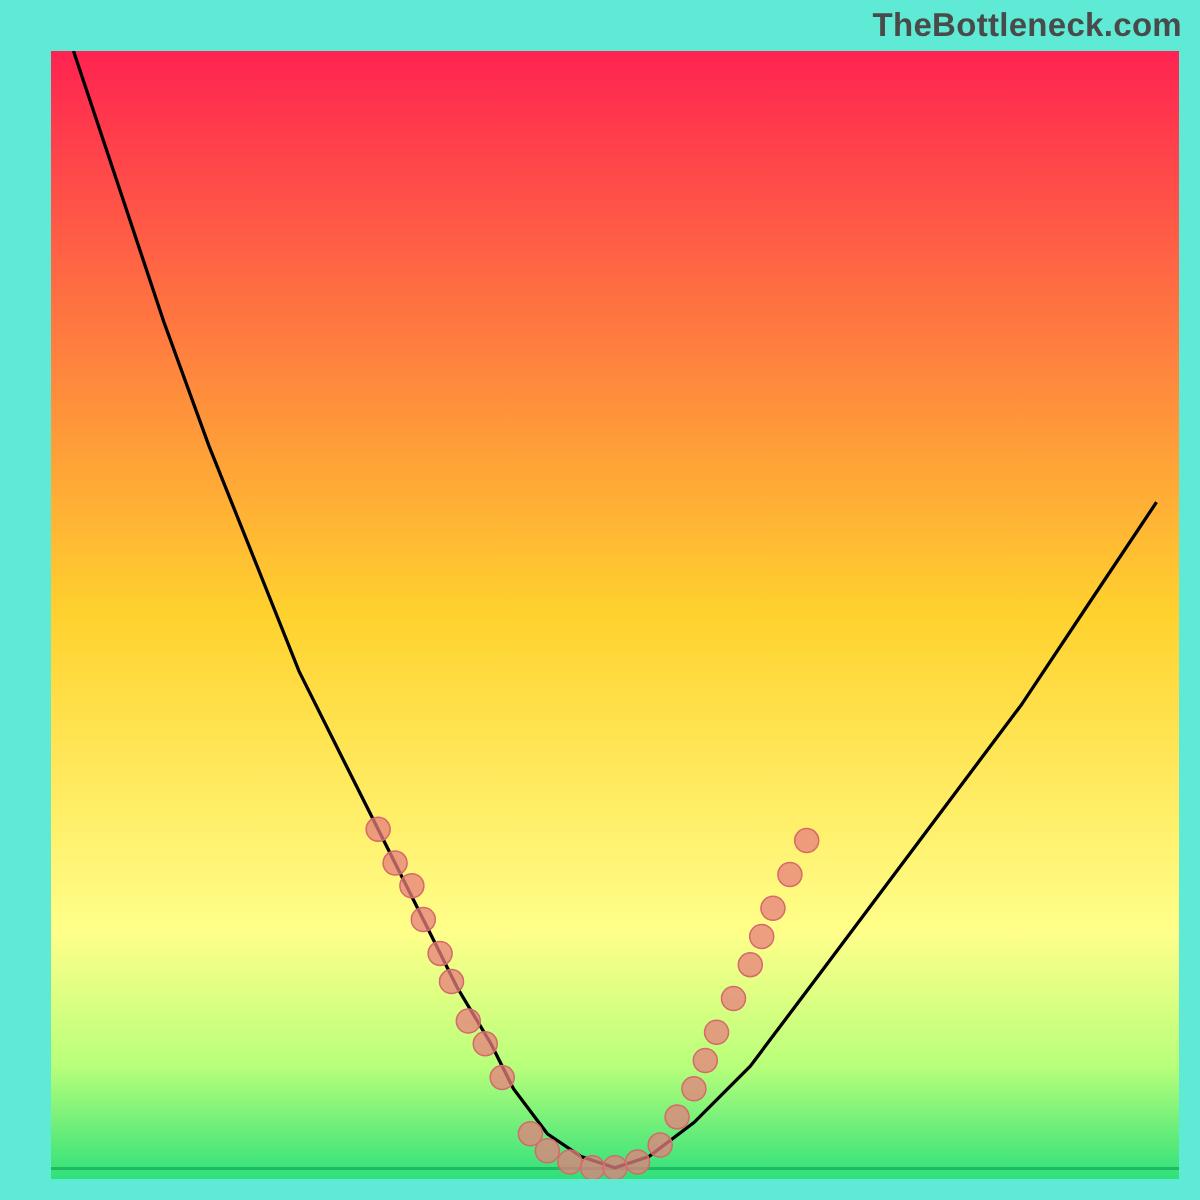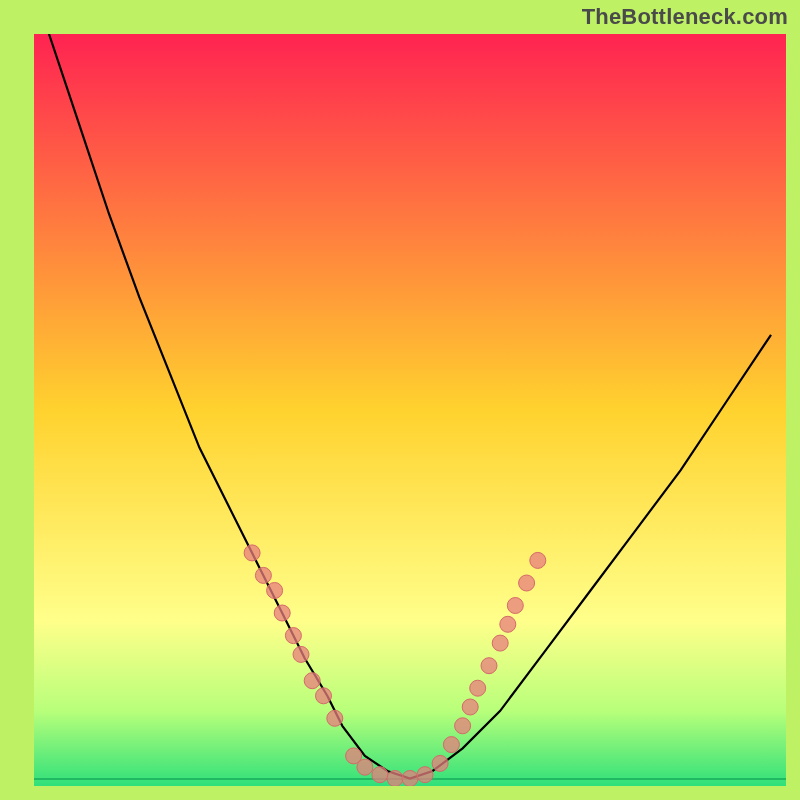--- a/index.html
+++ b/index.html
@@ -8,21 +8,21 @@
     width: 800px;
     height: 800px;
     background: #000;
     font-family: Arial, Helvetica, sans-serif;
     overflow: hidden;
   }
   .frame {
     position: relative;
     width: 800px;
     height: 800px;
-    background: #bef264;
+    background: #5eead4;
   }
   .watermark {
     position: absolute;
     top: 4px;
     right: 12px;
     color: #4a4a4a;
     font-size: 22px;
     font-weight: 600;
     letter-spacing: 0.2px;
     z-index: 10;

